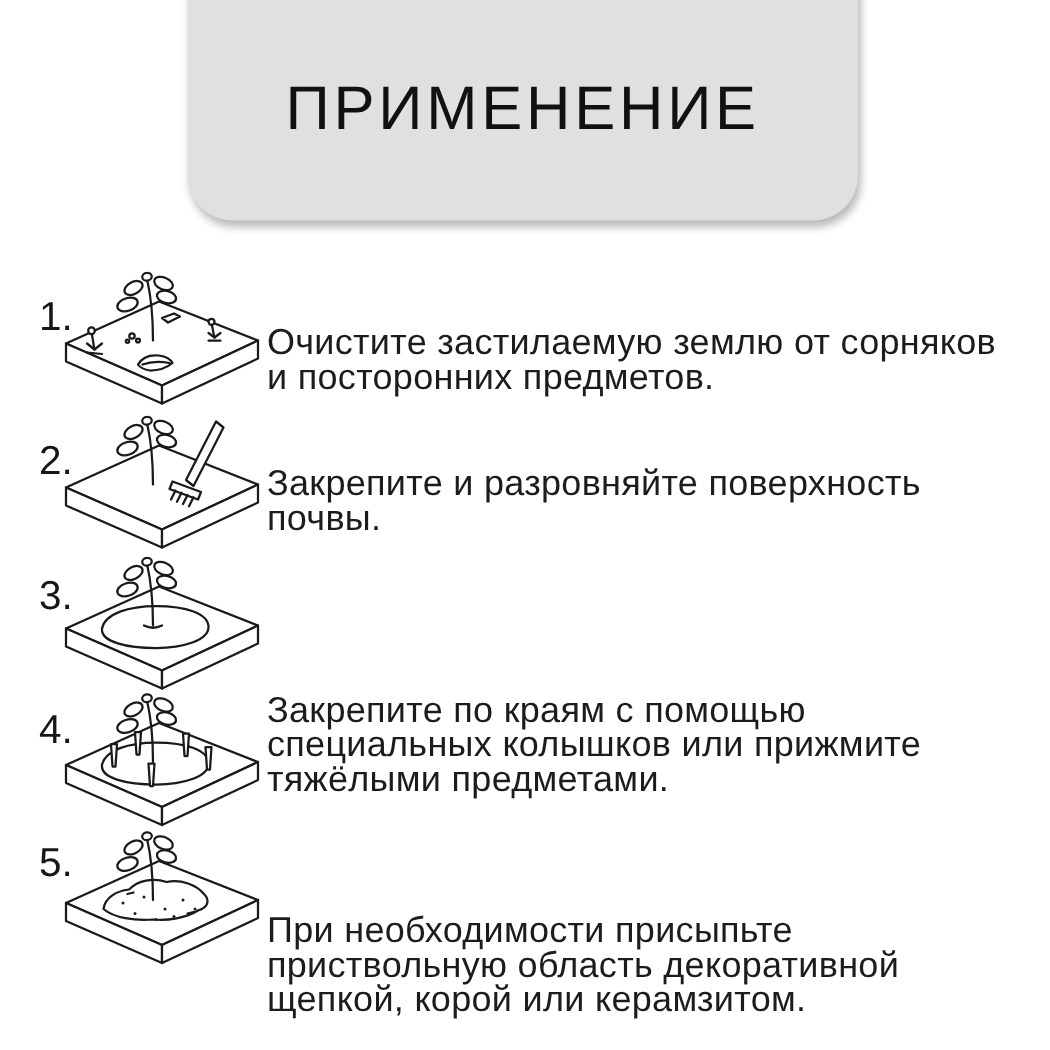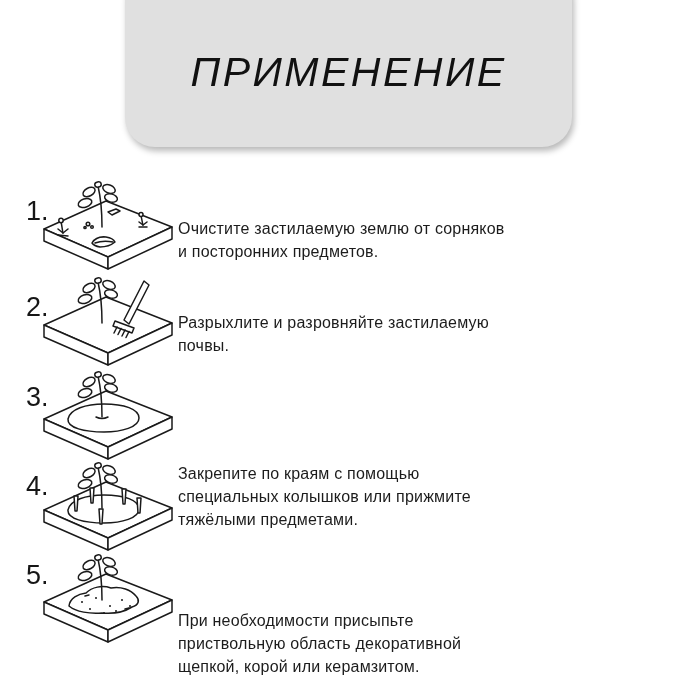--- a/index.html
+++ b/index.html
@@ -26,41 +26,40 @@
     align-items: center;
     justify-content: center;
     padding-top: 30px;
   }
   .header-box h1 {
     font-size: 41px;
     font-weight: 400;
     letter-spacing: 2.5px;
     color: #111111;
     white-space: nowrap;
-    font-style: italic;
   }
 
   .step-number {
     position: absolute;
     left: 26px;
     font-size: 27px;
     font-weight: 400;
     color: #161616;
   }
   .illus {
     position: absolute;
     left: 38px;
     width: 140px;
     height: 90px;
   }
   .step-text {
     position: absolute;
     left: 178px;
     width: 505px;
-    font-size: 16px;
+    font-size: 24px;
     line-height: 23px;
     letter-spacing: 0.2px;
     color: #1c1c1c;
     white-space: pre-line;
   }
 
   
   #num-1 { top: 196px; } #svg-1 { top: 181px; } #txt-1 { top: 217px; }
   #num-2 { top: 292px; } #svg-2 { top: 277px; } #txt-2 { top: 311px; }
   #num-3 { top: 382px; } #svg-3 { top: 371px; } #txt-3 { top: 401px; }
@@ -115,21 +114,21 @@
     <path class="ln" d="M64,46 C64,36 63,18 60,5"></path>
     <ellipse class="fw" cx="51" cy="11" rx="6.5" ry="4" transform="rotate(-28 51 11)"></ellipse>
     <ellipse class="fw" cx="71" cy="8" rx="6.5" ry="4" transform="rotate(22 71 8)"></ellipse>
     <ellipse class="fw" cx="47" cy="22" rx="7" ry="4.2" transform="rotate(-18 47 22)"></ellipse>
     <ellipse class="fw" cx="73" cy="17" rx="6.5" ry="4" transform="rotate(14 73 17)"></ellipse>
     <ellipse class="fw" cx="60" cy="3.5" rx="3.2" ry="2.6" transform="rotate(-10 60 3.5)"></ellipse>
     <path class="fw" d="M106,4 L111,8 L91,47 L86,43 Z"></path>
     <path class="fw" d="M77,44 L96,51 L94,56 L75,49 Z"></path>
     <path class="ln" d="M79,50 l-3,6 M83,51.5 l-3,6 M87,53 l-3,6 M91,54.5 l-3,6"></path>
   </svg>
-  <div class="step-text" id="txt-2">Разрыхлите и разровняйте застилаемую
+  <div class="step-text" id="txt-2">Закрепите и разровняйте поверхность
 почвы.</div>
 
   <div class="step-number" id="num-3">3.</div>
   <svg class="illus" id="svg-3" viewBox="0 0 140 90" aria-hidden="true">
     <path class="fw" d="M6,48 L68,20 L134,46 L70,76 Z"></path>
     <path class="fw" d="M6,48 L6,60 L70,88 L70,76 Z"></path>
     <path class="fw" d="M134,46 L134,58 L70,88 L70,76 Z"></path>
     <path class="fw" d="M30,48 C32,38 48,33 66,33 C86,33 101,38 101,47 C101,56 84,61 66,61 C47,61 29,57 30,48 Z"></path>
     <path class="ln" d="M64,46 C64,36 63,18 60,5"></path>
     <ellipse class="fw" cx="51" cy="11" rx="6.5" ry="4" transform="rotate(-28 51 11)"></ellipse>

